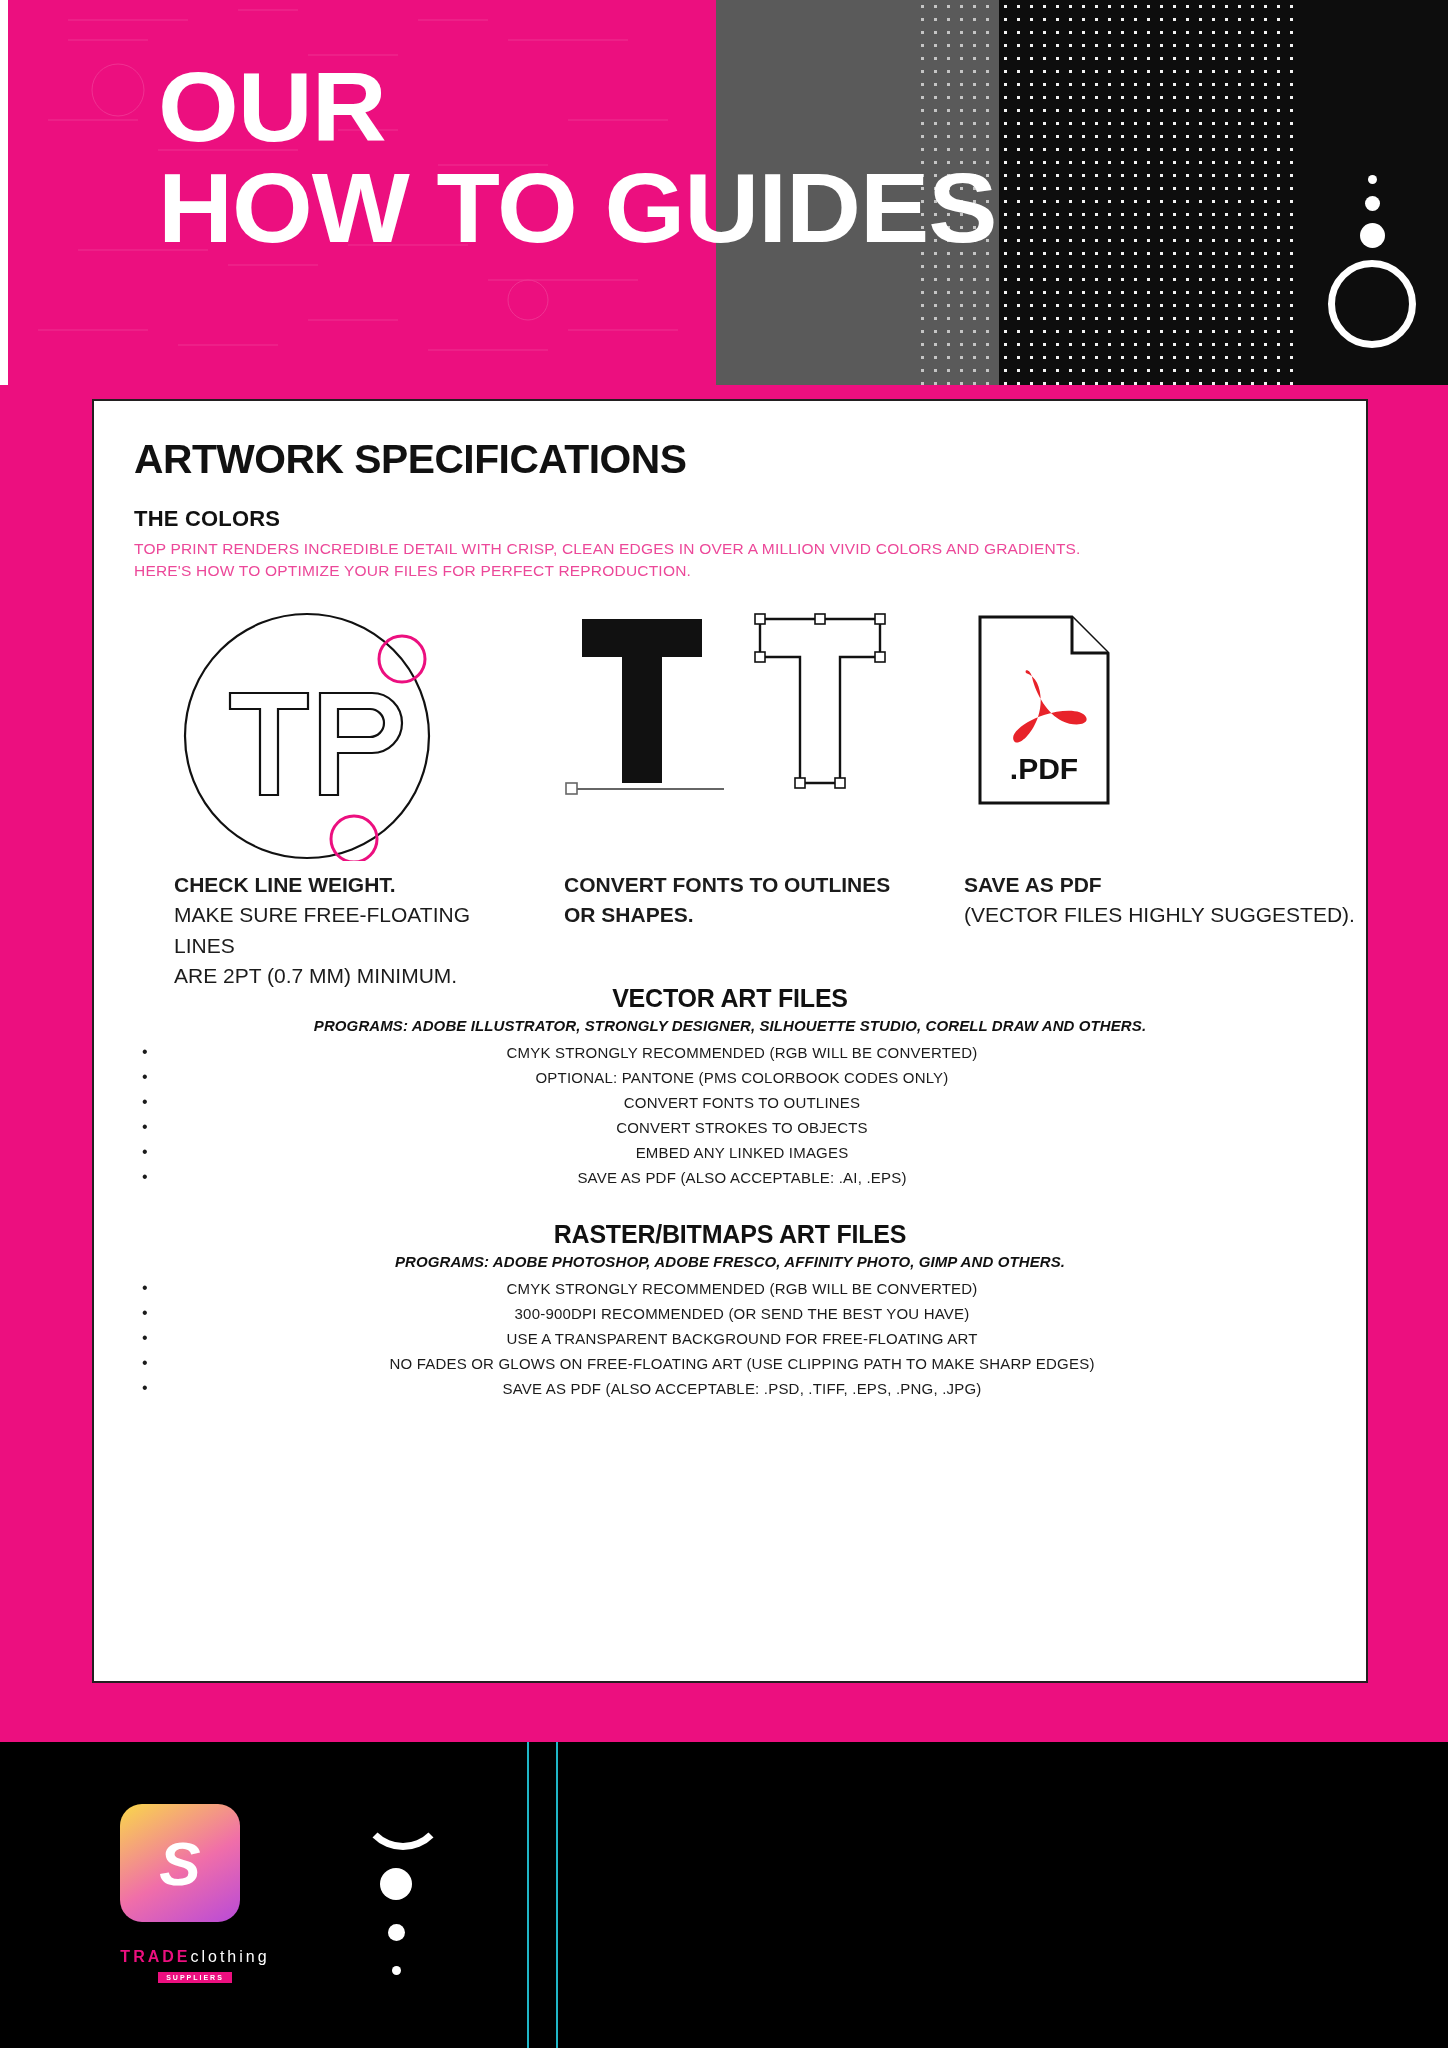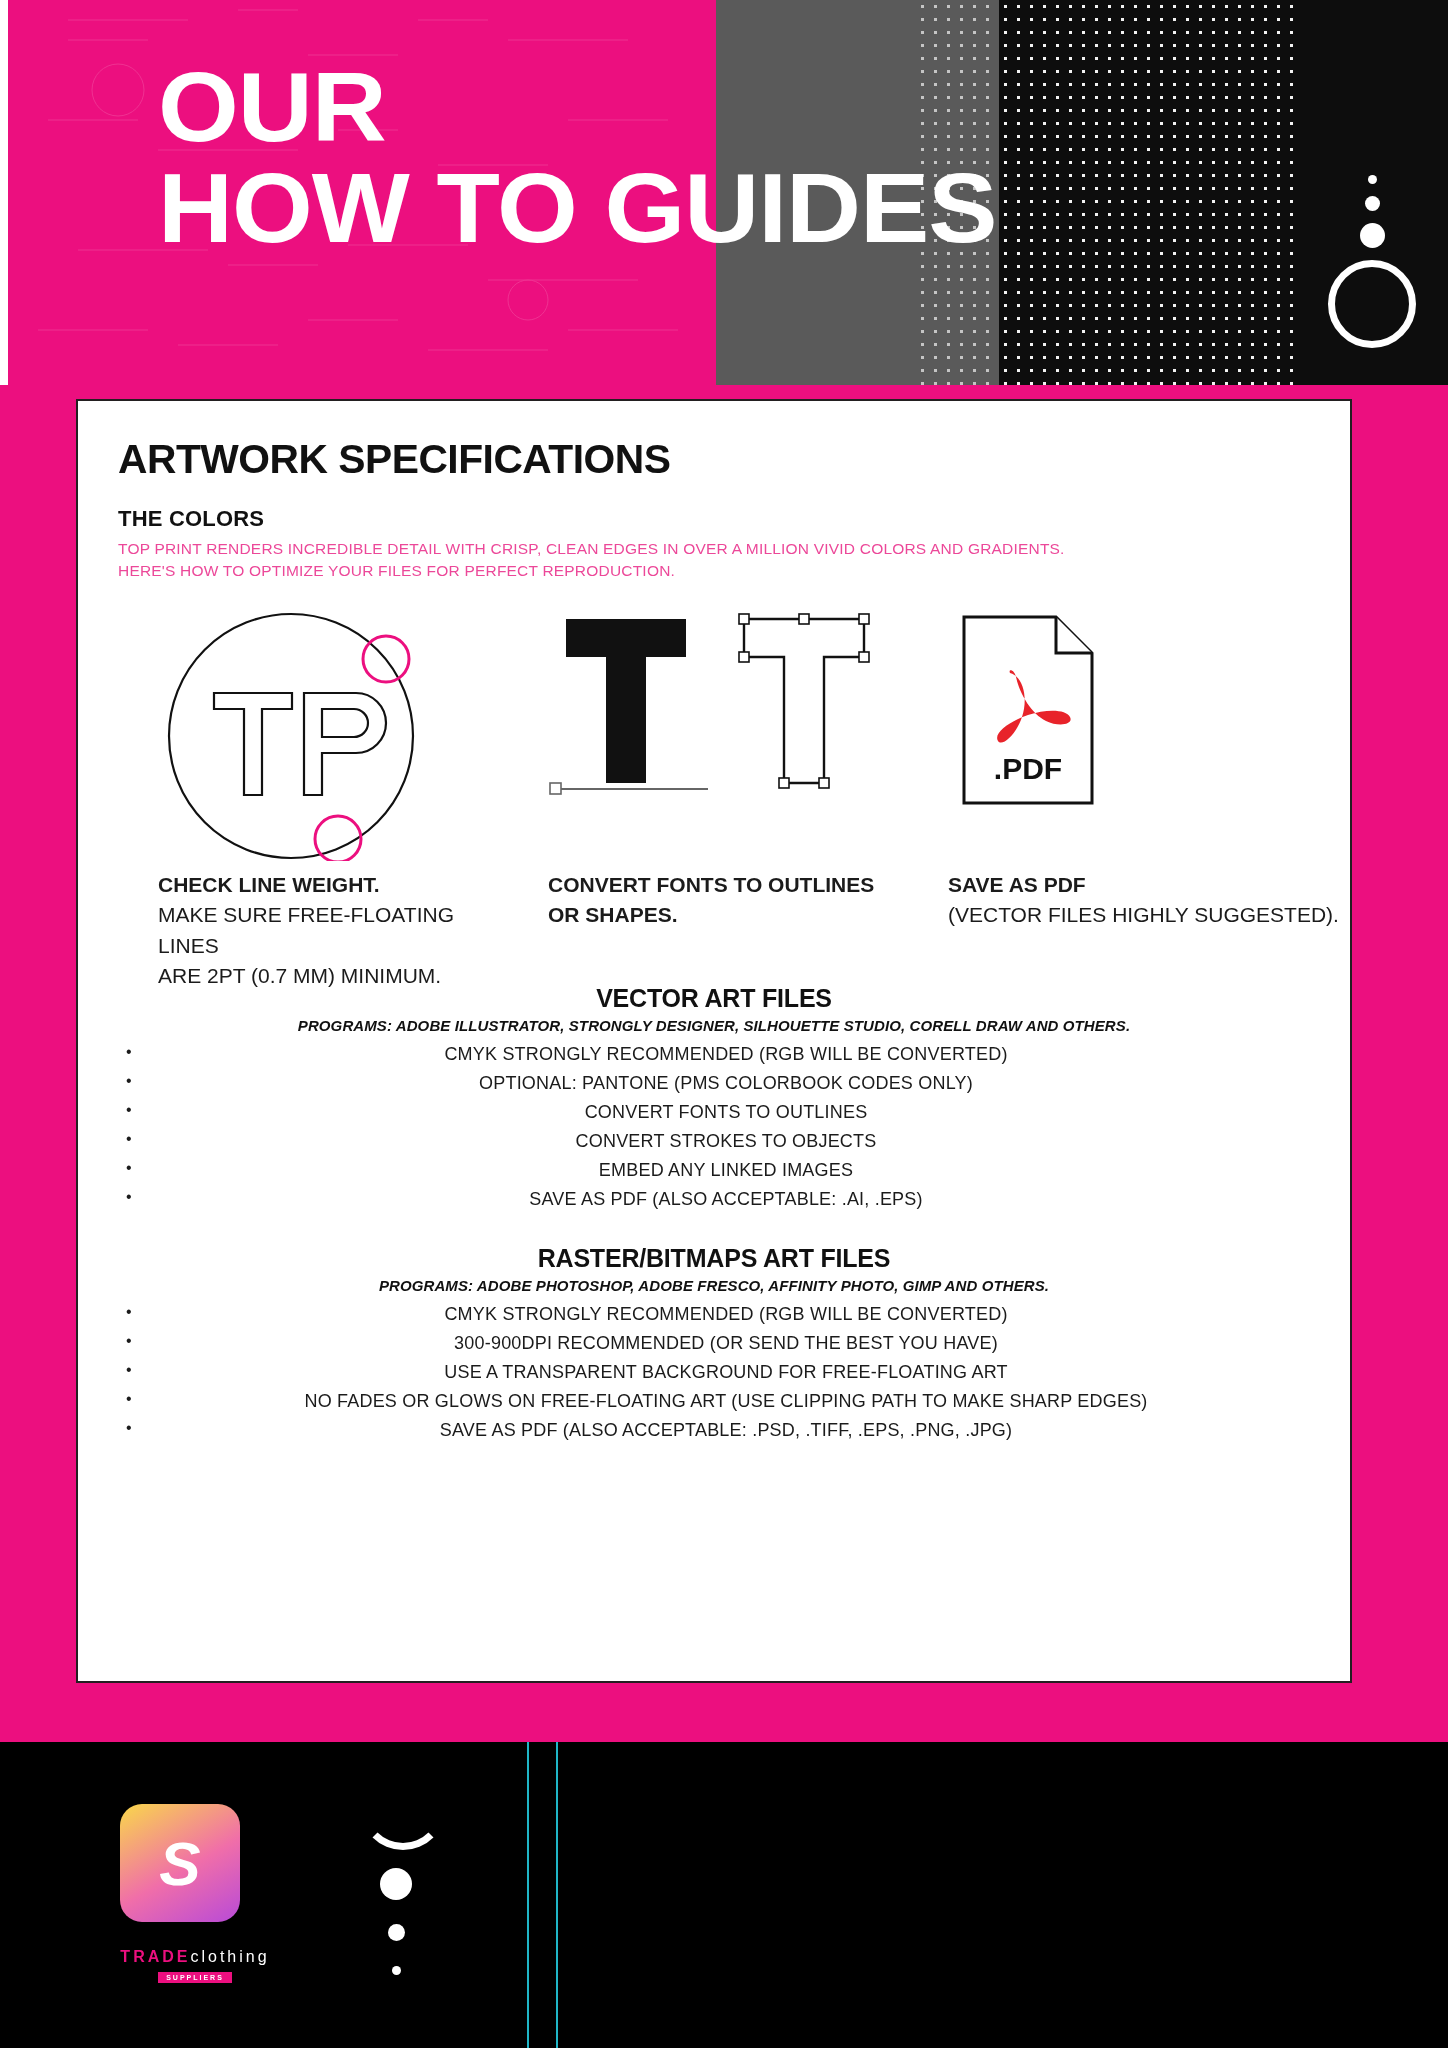--- a/index.html
+++ b/index.html
@@ -57,21 +57,21 @@
   }
   .header-circles { position:absolute; right:40px; top:175px; }
   .hc { background:#fff; border-radius:50%; margin:0 auto 12px auto; }
 
   
   .pink-body {
     position:absolute; left:0; top:385px; width:1448px; height:1357px;
     background:#ec0f7f;
   }
   .white-card {
-    position:absolute; left:76px; top:399px; width:1276px; height:1284px;
+    position:absolute; left:92px; top:399px; width:1276px; height:1284px;
     background:#ffffff; border:2px solid #231f20;
     box-sizing:border-box;
   }
   .card-inner { padding:36px 40px 0 40px; }
 
   h1.spec-title {
     margin:0 0 24px 0; font-size:40px; font-weight:bold; color:#111;
     letter-spacing:-0.5px; transform:scaleX(1.02); transform-origin:left;
   }
   h2.sec {
@@ -105,21 +105,21 @@
     margin:0 0 4px 0; font-size:25px; font-weight:bold; color:#111;
     letter-spacing:-0.2px;
   }
   .blk-sub {
     margin:0 0 10px 0; font-size:15px; font-weight:bold; font-style:italic;
     color:#111; letter-spacing:.1px;
   }
   ul.bullets { margin:0; padding:0; list-style:none; }
   ul.bullets li {
     position:relative; padding-left:24px; margin-bottom:8px;
-    font-size:18px; color:#1b1b1b; letter-spacing:.2px;
+    font-size:15px; color:#1b1b1b; letter-spacing:.2px;
   }
   ul.bullets li:before {
     content:"•"; position:absolute; left:8px; top:-1px; font-size:16px; color:#1b1b1b;
   }
 
   
   .footer {
     position:absolute; left:0; top:1742px; width:1448px; height:306px;
     background:#000;
   }

